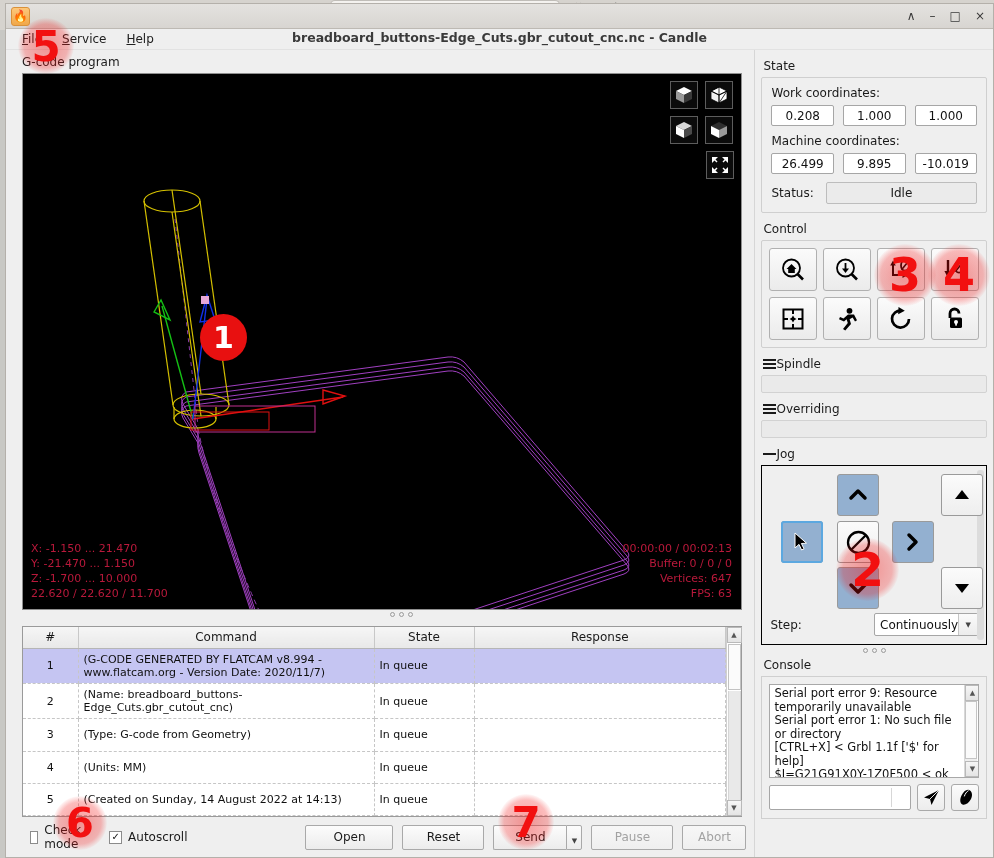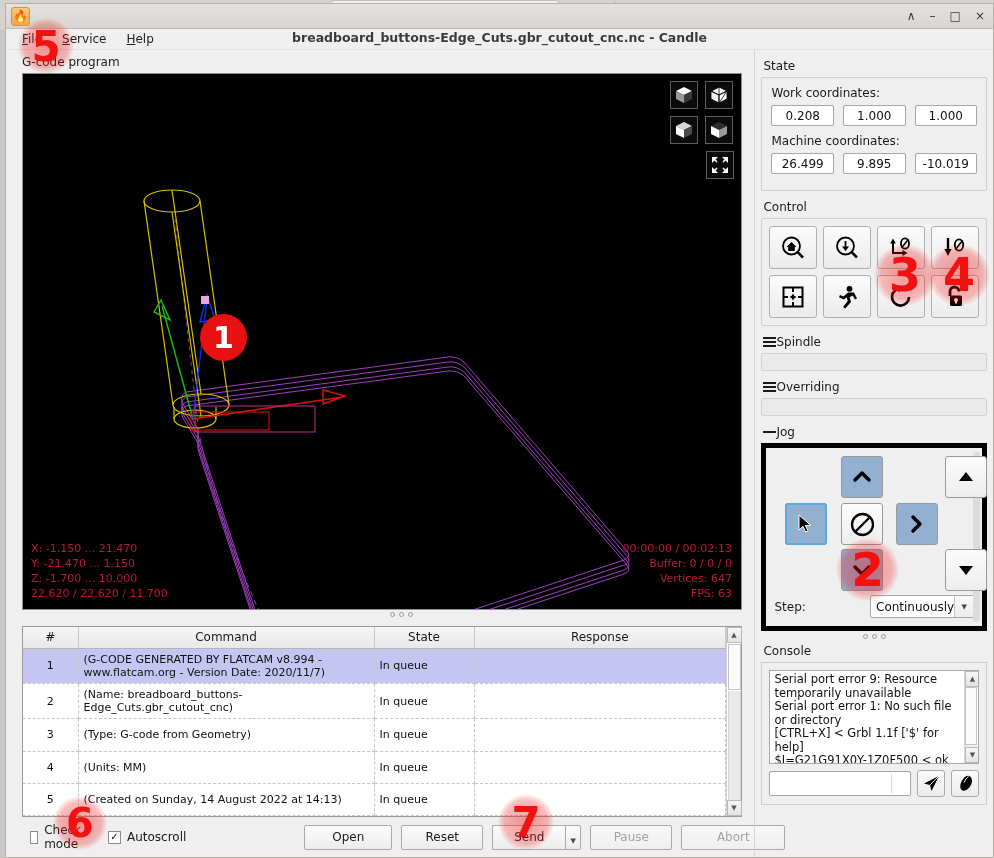--- a/index.html
+++ b/index.html
@@ -209,21 +209,21 @@
   .ctrl-btn {
     height: 43px; border: 1px solid #b0b0b0; border-radius: 3px;
     background: linear-gradient(#fbfbfb,#ebebeb);
     display: flex; align-items: center; justify-content: center;
   }
 
   .flat-box {
     height: 18px; background: #eaeaea; border: 1px solid #d2d2d2; border-radius: 2px;
   }
 
-  .jog-box { border: 5px solid #000000; background: #efefef; padding: 8px; position: relative; }
+  .jog-box { border: 1px solid #000000; background: #efefef; padding: 8px; position: relative; }
   .jog-pad { position: relative; height: 135px; }
   .jbtn {
     position: absolute; width: 42px; height: 42px;
     border: 1px solid #9a9a9a; border-radius: 3px;
     display: flex; align-items: center; justify-content: center;
   }
   .jbtn.blue { background: #93b0d0; }
   .jbtn.plain { background: linear-gradient(#fbfbfb,#eeeeee); }
   .jbtn.focus { outline: 2px solid #5ca8e0; outline-offset: -2px; }
   .step-row { display: flex; align-items: center; gap: 10px; margin-top: 4px; }
@@ -509,40 +509,44 @@
             <span>Autoscroll</span>
           </div>
           <div class="btn-group">
             <div class="btn" style="width:88px">Open</div>
             <div class="btn" style="width:82px">Reset</div>
             <div class="btn-send-wrap">
               <div class="btn btn-send">Send</div>
               <div class="btn-send-arrow">▼</div>
             </div>
             <div class="btn disabled" style="width:82px">Pause</div>
-            <div class="btn disabled" style="width:104px">Abort</div>
+            <div class="btn disabled" style="width:64px">Abort</div>
           </div>
         </div>
       </div>
 
       <div class="right-col">
 
         <div class="sec-title">State</div>
         <div class="group-box">
           <div class="lbl">Work coordinates:</div>
           <div class="coord-row">
             <div class="coord">0.208</div>
             <div class="coord">1.000</div>
             <div class="coord">1.000</div>
           </div>
           <div class="lbl">Machine coordinates:</div>
           <div class="coord-row">
             <div class="coord">26.499</div>
             <div class="coord">9.895</div>
             <div class="coord">-10.019</div>
+          </div>
+          <div class="status-row">
+            <span class="lbl" style="margin:0;">Status:</span>
+            <div class="status-val">Idle</div>
           </div>
         </div>
 
         <div class="sec-title">Control</div>
         <div class="group-box" style="padding:7px;">
           <div class="ctrl-grid">
             <div class="ctrl-btn">
               <svg width="26" height="26" viewBox="0 0 26 26">
                 <circle cx="11.5" cy="11" r="8.5" fill="none" stroke="#000" stroke-width="1.8"></circle>
                 <line x1="17.5" y1="17" x2="23" y2="22.5" stroke="#000" stroke-width="2.6"></line>

